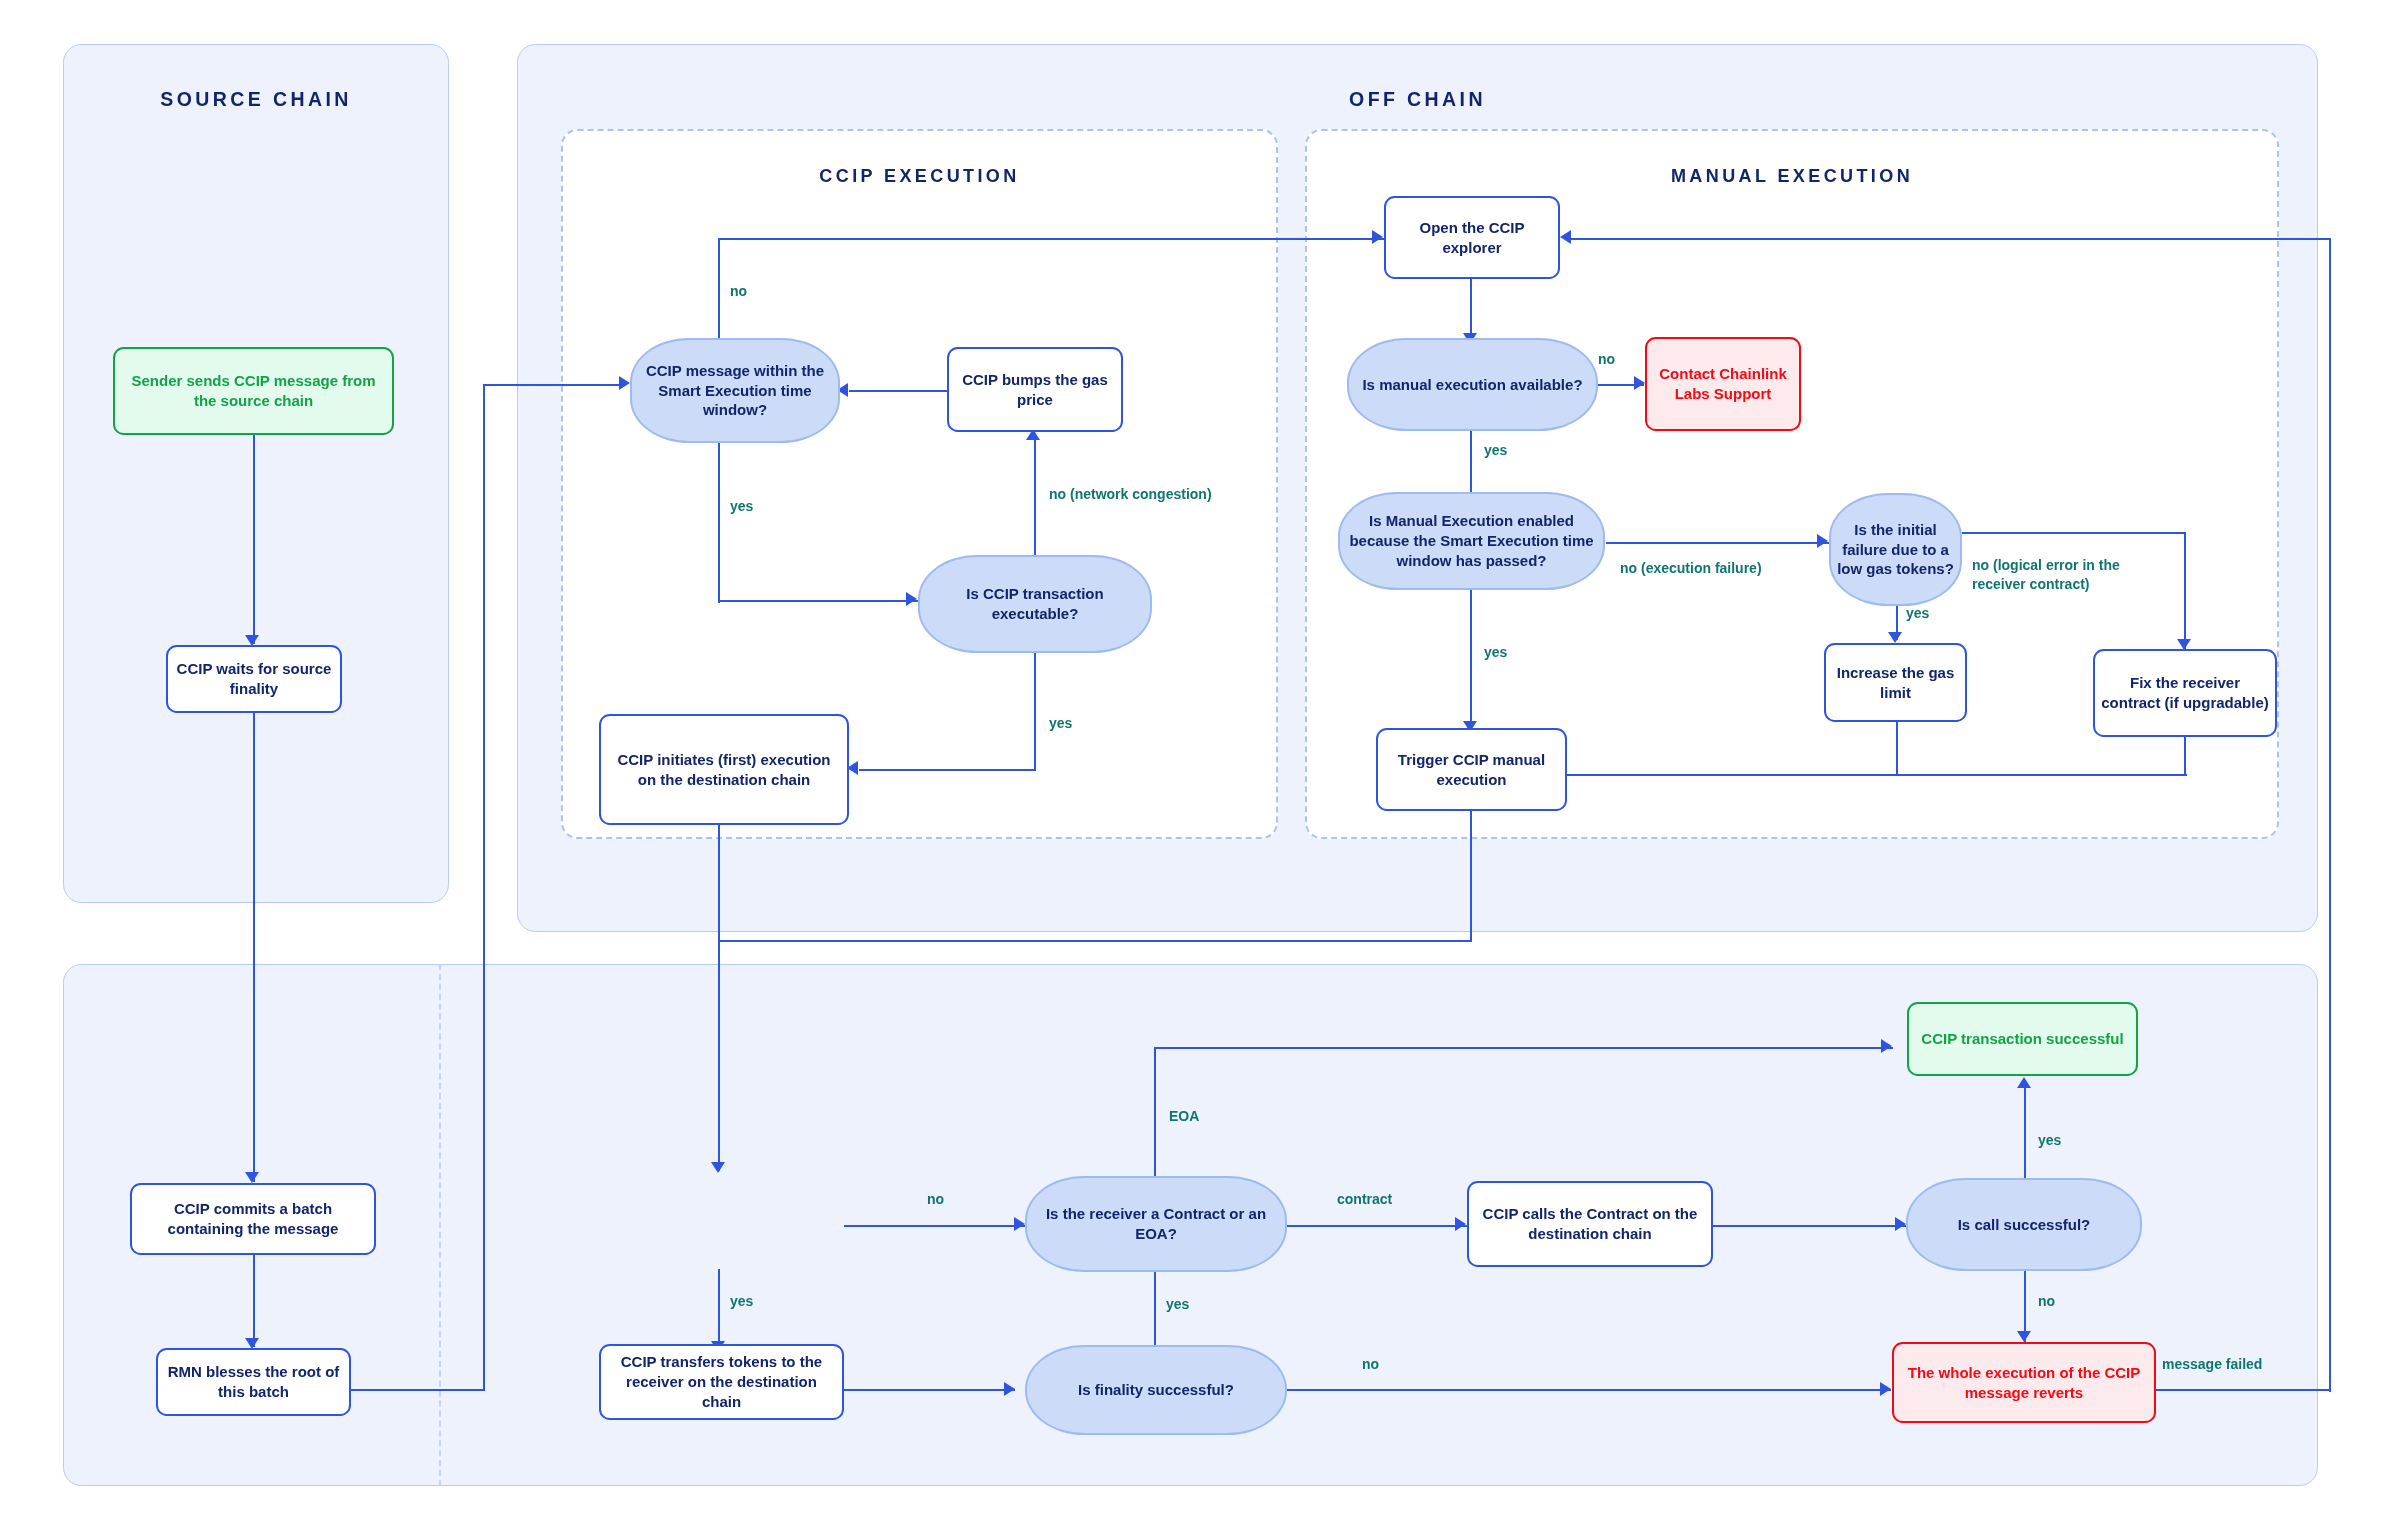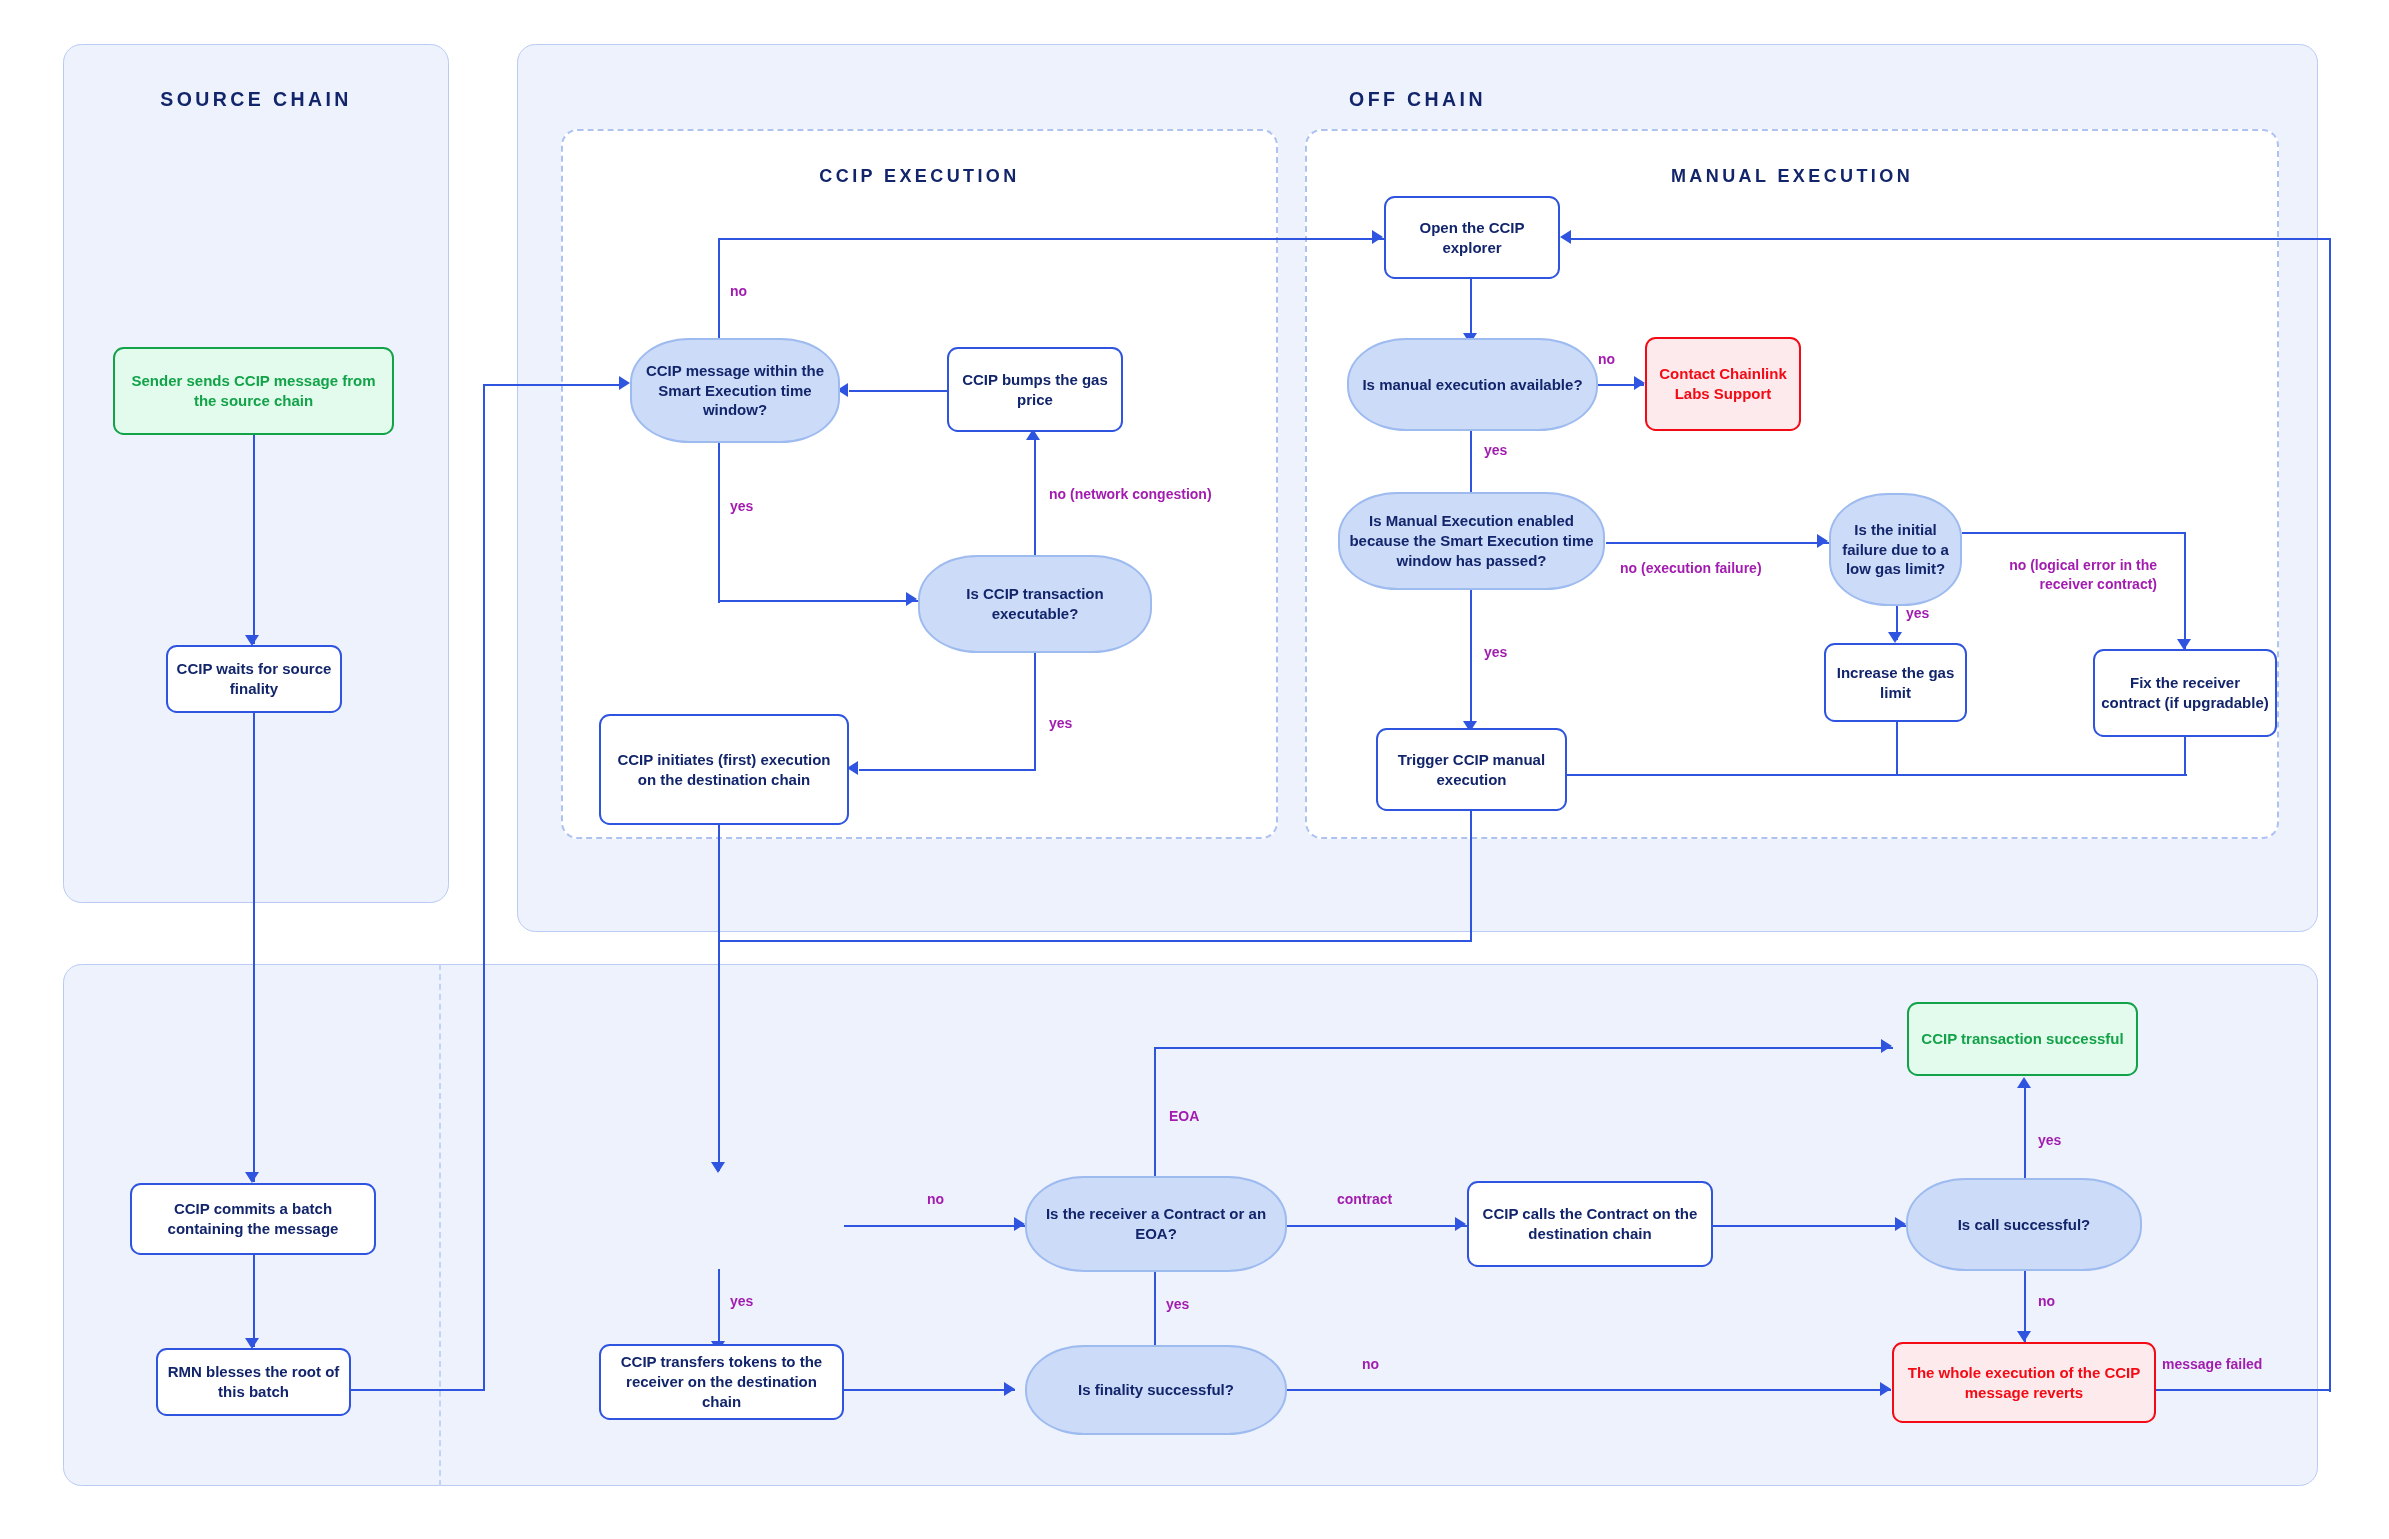--- a/index.html
+++ b/index.html
@@ -39,22 +39,22 @@
   
   .edge{position:absolute;background:#2f55e0;}
   .eh{height:2px;}
   .ev{width:2px;}
   .arw{position:absolute;width:0;height:0;}
   .arw-r{border-top:7.8px solid transparent;border-bottom:7.8px solid transparent;border-left:11.7px solid #2f55e0;}
   .arw-l{border-top:7.8px solid transparent;border-bottom:7.8px solid transparent;border-right:11.7px solid #2f55e0;}
   .arw-d{border-left:7.8px solid transparent;border-right:7.8px solid transparent;border-top:11.7px solid #2f55e0;}
   .arw-u{border-left:7.8px solid transparent;border-right:7.8px solid transparent;border-bottom:11.7px solid #2f55e0;}
   .elabel{
-    position:absolute;color:#a21caf;font-weight:700;font-size:14px;
-    white-space:nowrap;font-family:"Liberation Sans","DejaVu Sans",sans-serif;text-align:right;
+    position:absolute;color:#0f766e;font-weight:700;font-size:14px;
+    white-space:nowrap;font-family:"Liberation Sans","DejaVu Sans",sans-serif;
   }
 </style>
 </head>
 <body>
 
 <div id="stage">
 
   <div class="lane lane-solid" style="left:63px;top:44px;width:386px;height:859px;"></div>
   <div class="lane-title" style="left:63px;top:88px;width:386px;">SOURCE CHAIN</div>
 
@@ -199,21 +199,21 @@
 
   <div class="node n-dec" style="left:630px;top:338px;width:210px;height:105px;">CCIP message within the Smart Execution time window?</div>
   <div class="node n-proc" style="left:947px;top:347px;width:176px;height:85px;">CCIP bumps the gas price</div>
   <div class="node n-dec" style="left:918px;top:555px;width:234px;height:98px;">Is CCIP transaction executable?</div>
   <div class="node n-proc" style="left:599px;top:714px;width:250px;height:111px;">CCIP initiates (first) execution on the destination chain</div>
 
   <div class="node n-proc" style="left:1384px;top:196px;width:176px;height:83px;">Open the CCIP explorer</div>
   <div class="node n-dec" style="left:1347px;top:338px;width:251px;height:93px;">Is manual execution available?</div>
   <div class="node n-err" style="left:1645px;top:337px;width:156px;height:94px;">Contact Chainlink Labs Support</div>
   <div class="node n-dec" style="left:1338px;top:492px;width:267px;height:98px;">Is Manual Execution enabled because the Smart Execution time window has passed?</div>
-  <div class="node n-dec" style="left:1829px;top:493px;width:133px;height:113px;">Is the initial failure due to a low gas limit?</div>
+  <div class="node n-dec" style="left:1829px;top:493px;width:133px;height:113px;">Is the initial failure due to a low gas tokens?</div>
   <div class="node n-proc" style="left:1824px;top:643px;width:143px;height:79px;">Increase the gas limit</div>
   <div class="node n-proc" style="left:2093px;top:649px;width:184px;height:88px;">Fix the receiver contract (if upgradable)</div>
   <div class="node n-proc" style="left:1376px;top:728px;width:191px;height:83px;">Trigger CCIP manual execution</div>
 
   <div class="node n-proc" style="left:599px;top:1344px;width:245px;height:76px;">CCIP transfers tokens to the receiver on the destination chain</div>
   <div class="node n-dec" style="left:1025px;top:1345px;width:262px;height:90px;">Is finality successful?</div>
   <div class="node n-dec" style="left:1025px;top:1176px;width:262px;height:96px;">Is the receiver a Contract or an EOA?</div>
   <div class="node n-proc" style="left:1467px;top:1181px;width:246px;height:86px;">CCIP calls the Contract on the destination chain</div>
   <div class="node n-dec" style="left:1906px;top:1178px;width:236px;height:93px;">Is call successful?</div>
   <div class="node n-ok" style="left:1907px;top:1002px;width:231px;height:74px;">CCIP transaction successful</div>

